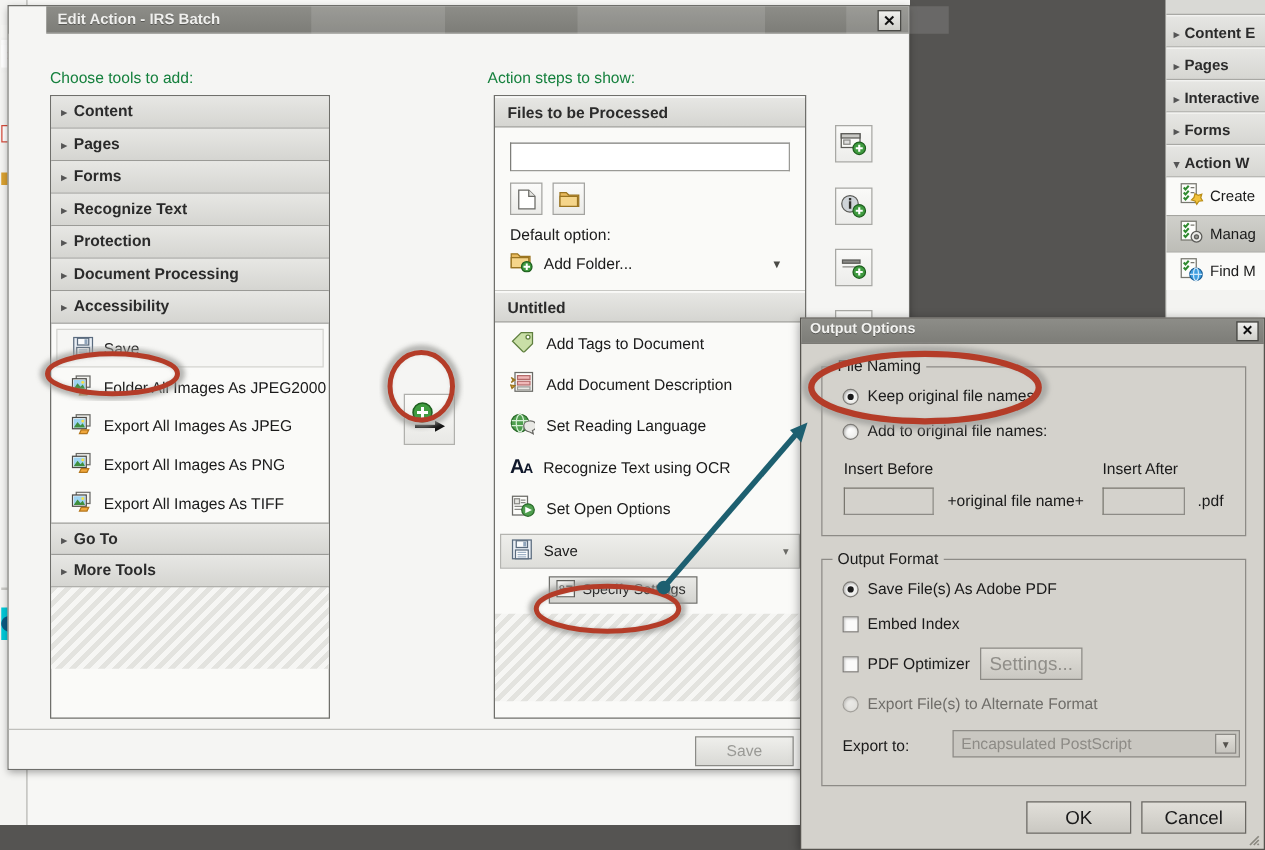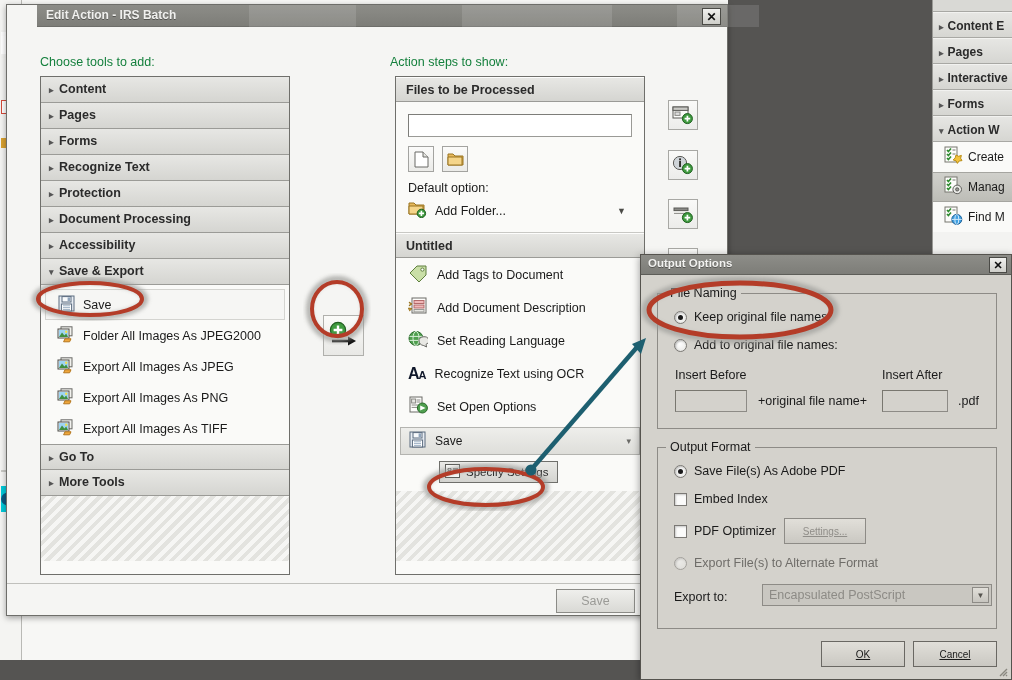--- a/index.html
+++ b/index.html
@@ -200,21 +200,21 @@
   .optrow.dim { color:#6f6d69; }
   .ofield {
     position:absolute; background:#d4d2cc;
     border:1px solid #8d8b86;
     border-top-color:#79776f; border-left-color:#79776f;
   }
   .obtn {
     position:absolute; height: 26px;
     background: linear-gradient(#e1dfd9,#cac8c2);
     border:1px solid #6a6863;
-    display:flex; align-items:center; justify-content:center; font-size:10px;text-decoration:underline;
+    display:flex; align-items:center; justify-content:center; font-size:15px;
   }
   .obtn.disabled { color:#908e89; border-color:#8d8b86; }
   .combo {
     position:absolute; height: 22px; background:#c9c7c1; border:1px solid #8d8b86;
     display:flex; align-items:center; padding-left:6px; font-size:12.5px; color:#8d8b86;margin-left:24px;
   }
   .combo .arw {
     position:absolute; right:2px; top:2px; width:17px; height:16px;
     background:linear-gradient(#e1dfd9,#c7c5bf); border:1px solid #8d8b86;
     display:flex; align-items:center; justify-content:center; font-size:8px; color:#55534e;
@@ -313,44 +313,41 @@
       <div class="tb-seg" style="left:425px;width:150px;"></div>
       <div class="tb-seg" style="left:640px;width:82px;"></div>
       <div class="title">Edit Action - IRS Batch</div>
       <div class="winbtn" style="right:6px;">✕</div>
     </div>
 
     <div class="dlg-body">
 
       <div class="lbl" style="left:33px; top:28px;">Choose tools to add:</div>
 
-      <div class="listbox" style="left:33px; top:49px; width:250px; height:499px;">
+      <div class="listbox" style="left:33px; top:49px; width:224px; height:499px;">
         <div class="cat">
           <span class="tri">▸</span><span>Content</span>
         </div>
         <div class="cat">
           <span class="tri">▸</span><span>Pages</span>
         </div>
         <div class="cat">
           <span class="tri">▸</span><span>Forms</span>
         </div>
         <div class="cat">
           <span class="tri">▸</span><span>Recognize Text</span>
         </div>
         <div class="cat">
           <span class="tri">▸</span><span>Protection</span>
         </div>
         <div class="cat">
           <span class="tri">▸</span><span>Document Processing</span>
         </div>
         <div class="cat">
           <span class="tri">▸</span><span>Accessibility</span>
-        </div>
-        <div class="cat">
-          <span class="tri">▾</span><span>Save &amp; Export</span>
         </div>
 
         <div style="padding-top:2px;">
           <div class="row sub" style="margin:2px 4px 0 4px; padding-left:12px; border:1px solid #d4d4d0; background:#f6f6f4;">
             <span>
               <svg width="17" height="17" viewBox="0 0 17 17">
                 <rect x="1" y="1" width="15" height="15" fill="#e9eef4" stroke="#5a6b7e"></rect>
                 <rect x="4" y="1.6" width="9" height="5.4" fill="#f8fafc" stroke="#5a6b7e"></rect>
                 <rect x="9.6" y="2.4" width="2.4" height="3.8" fill="#8fa4bb"></rect>
                 <rect x="3.4" y="9" width="10.2" height="7" fill="#ffffff" stroke="#5a6b7e"></rect>

